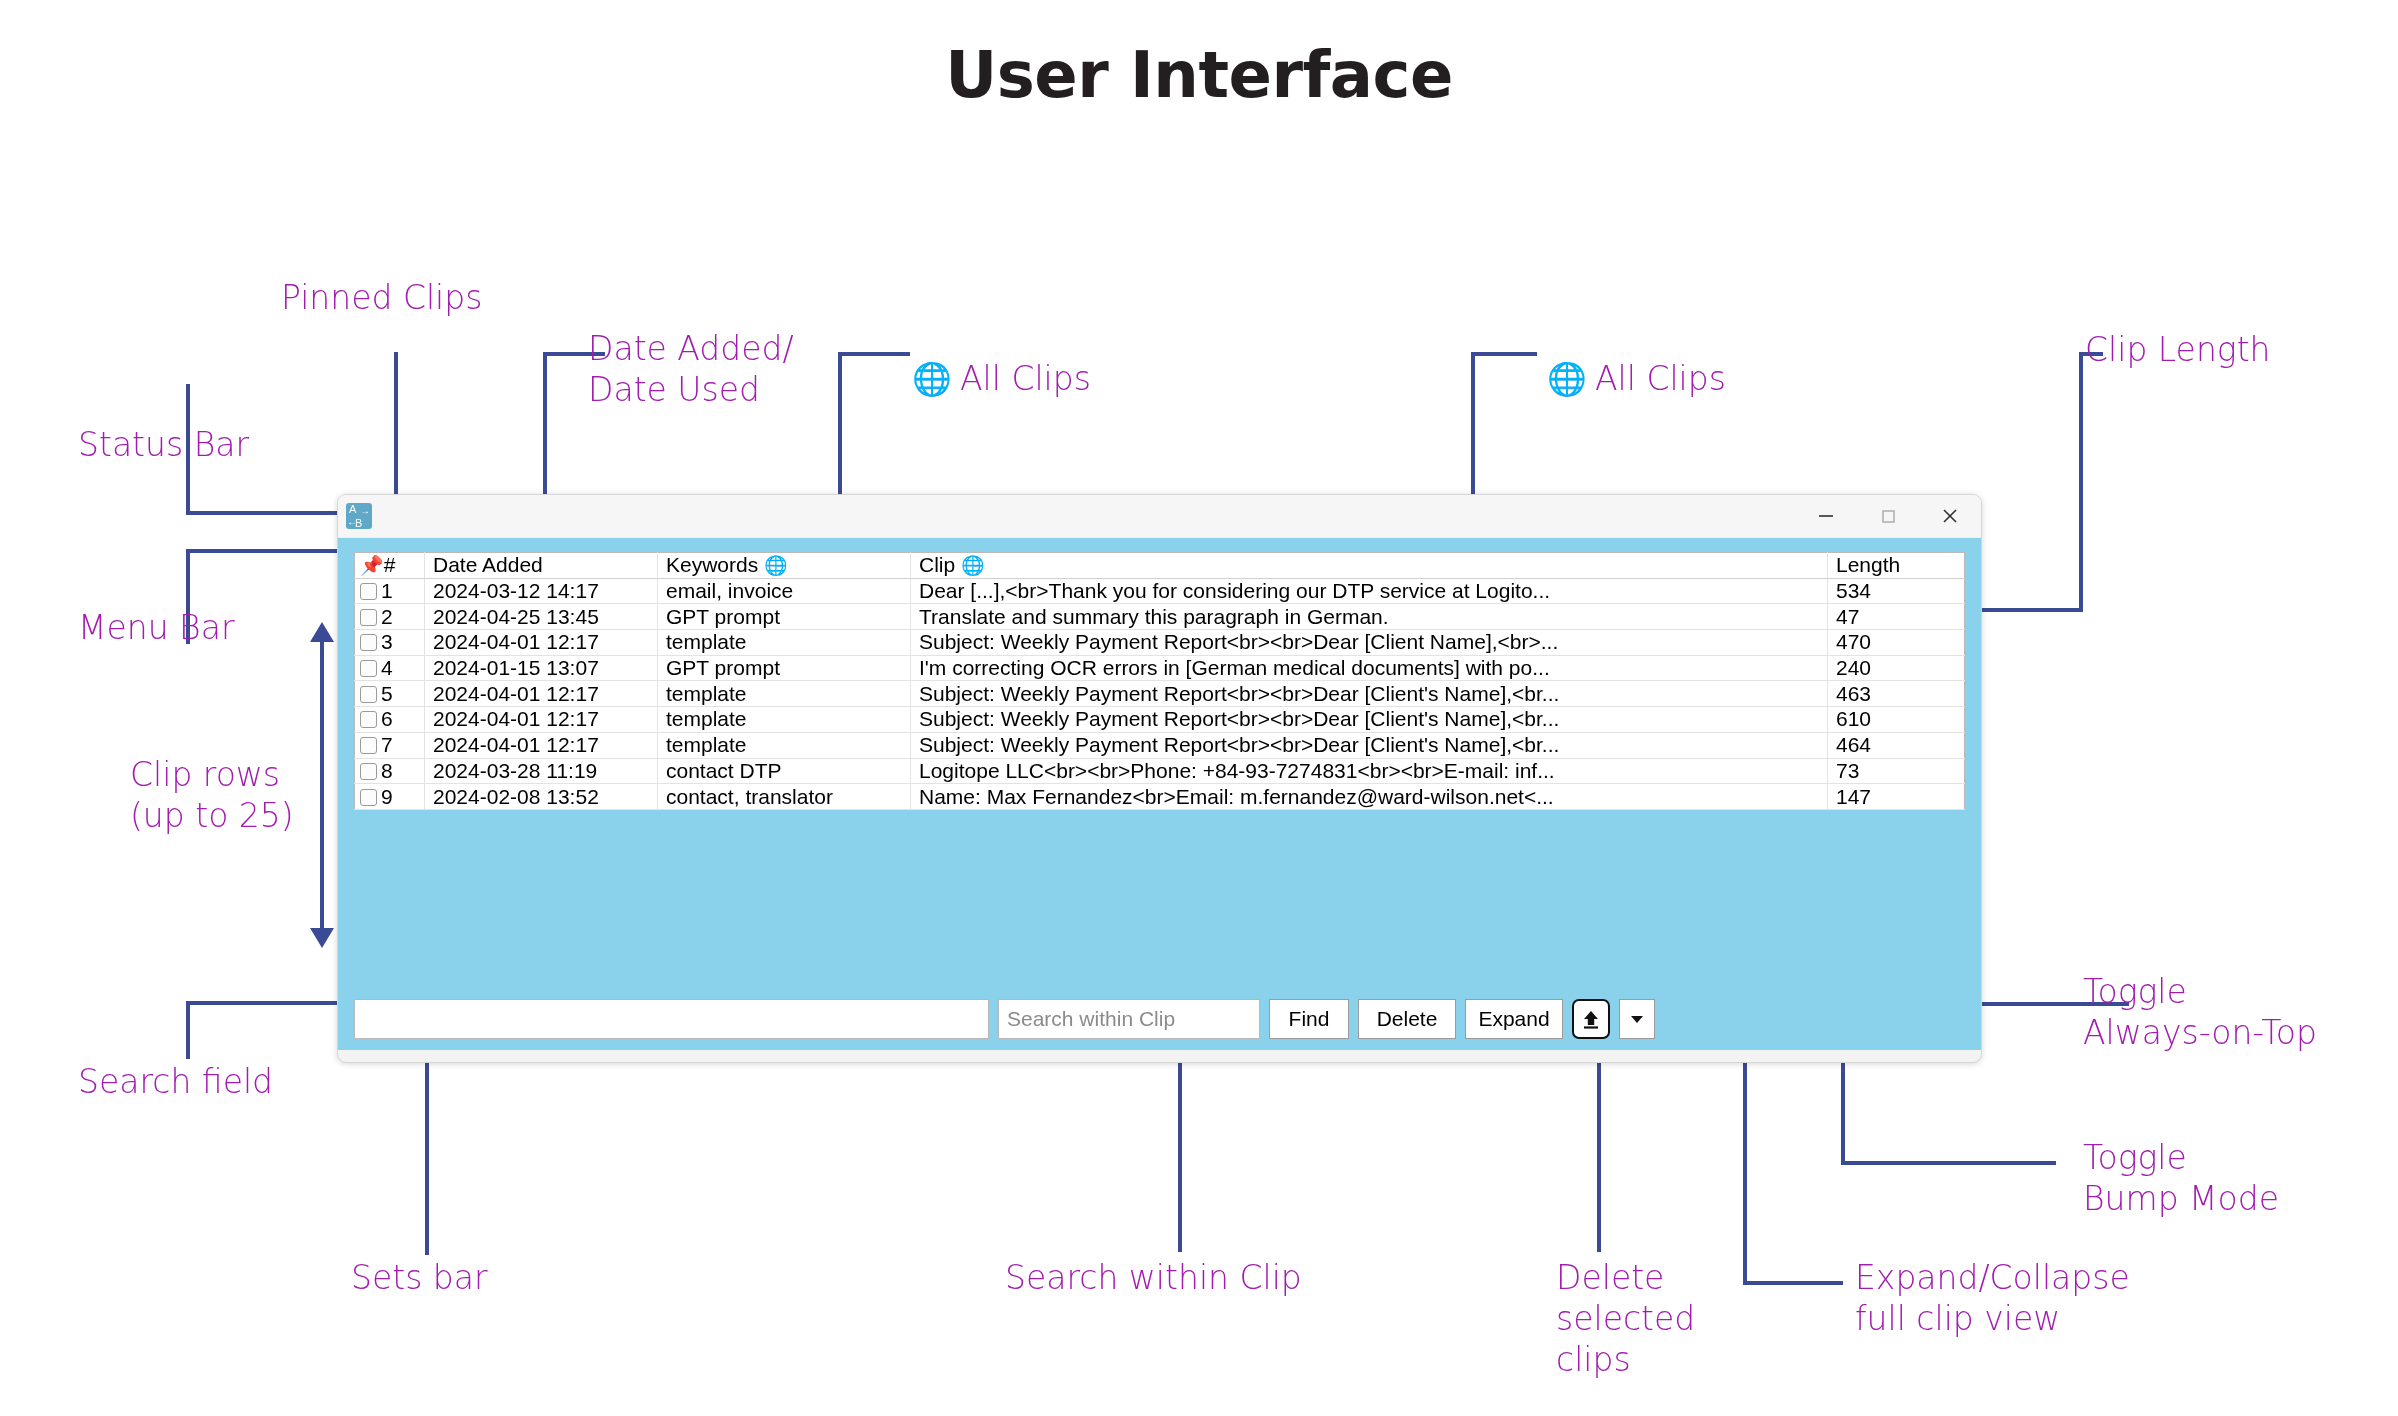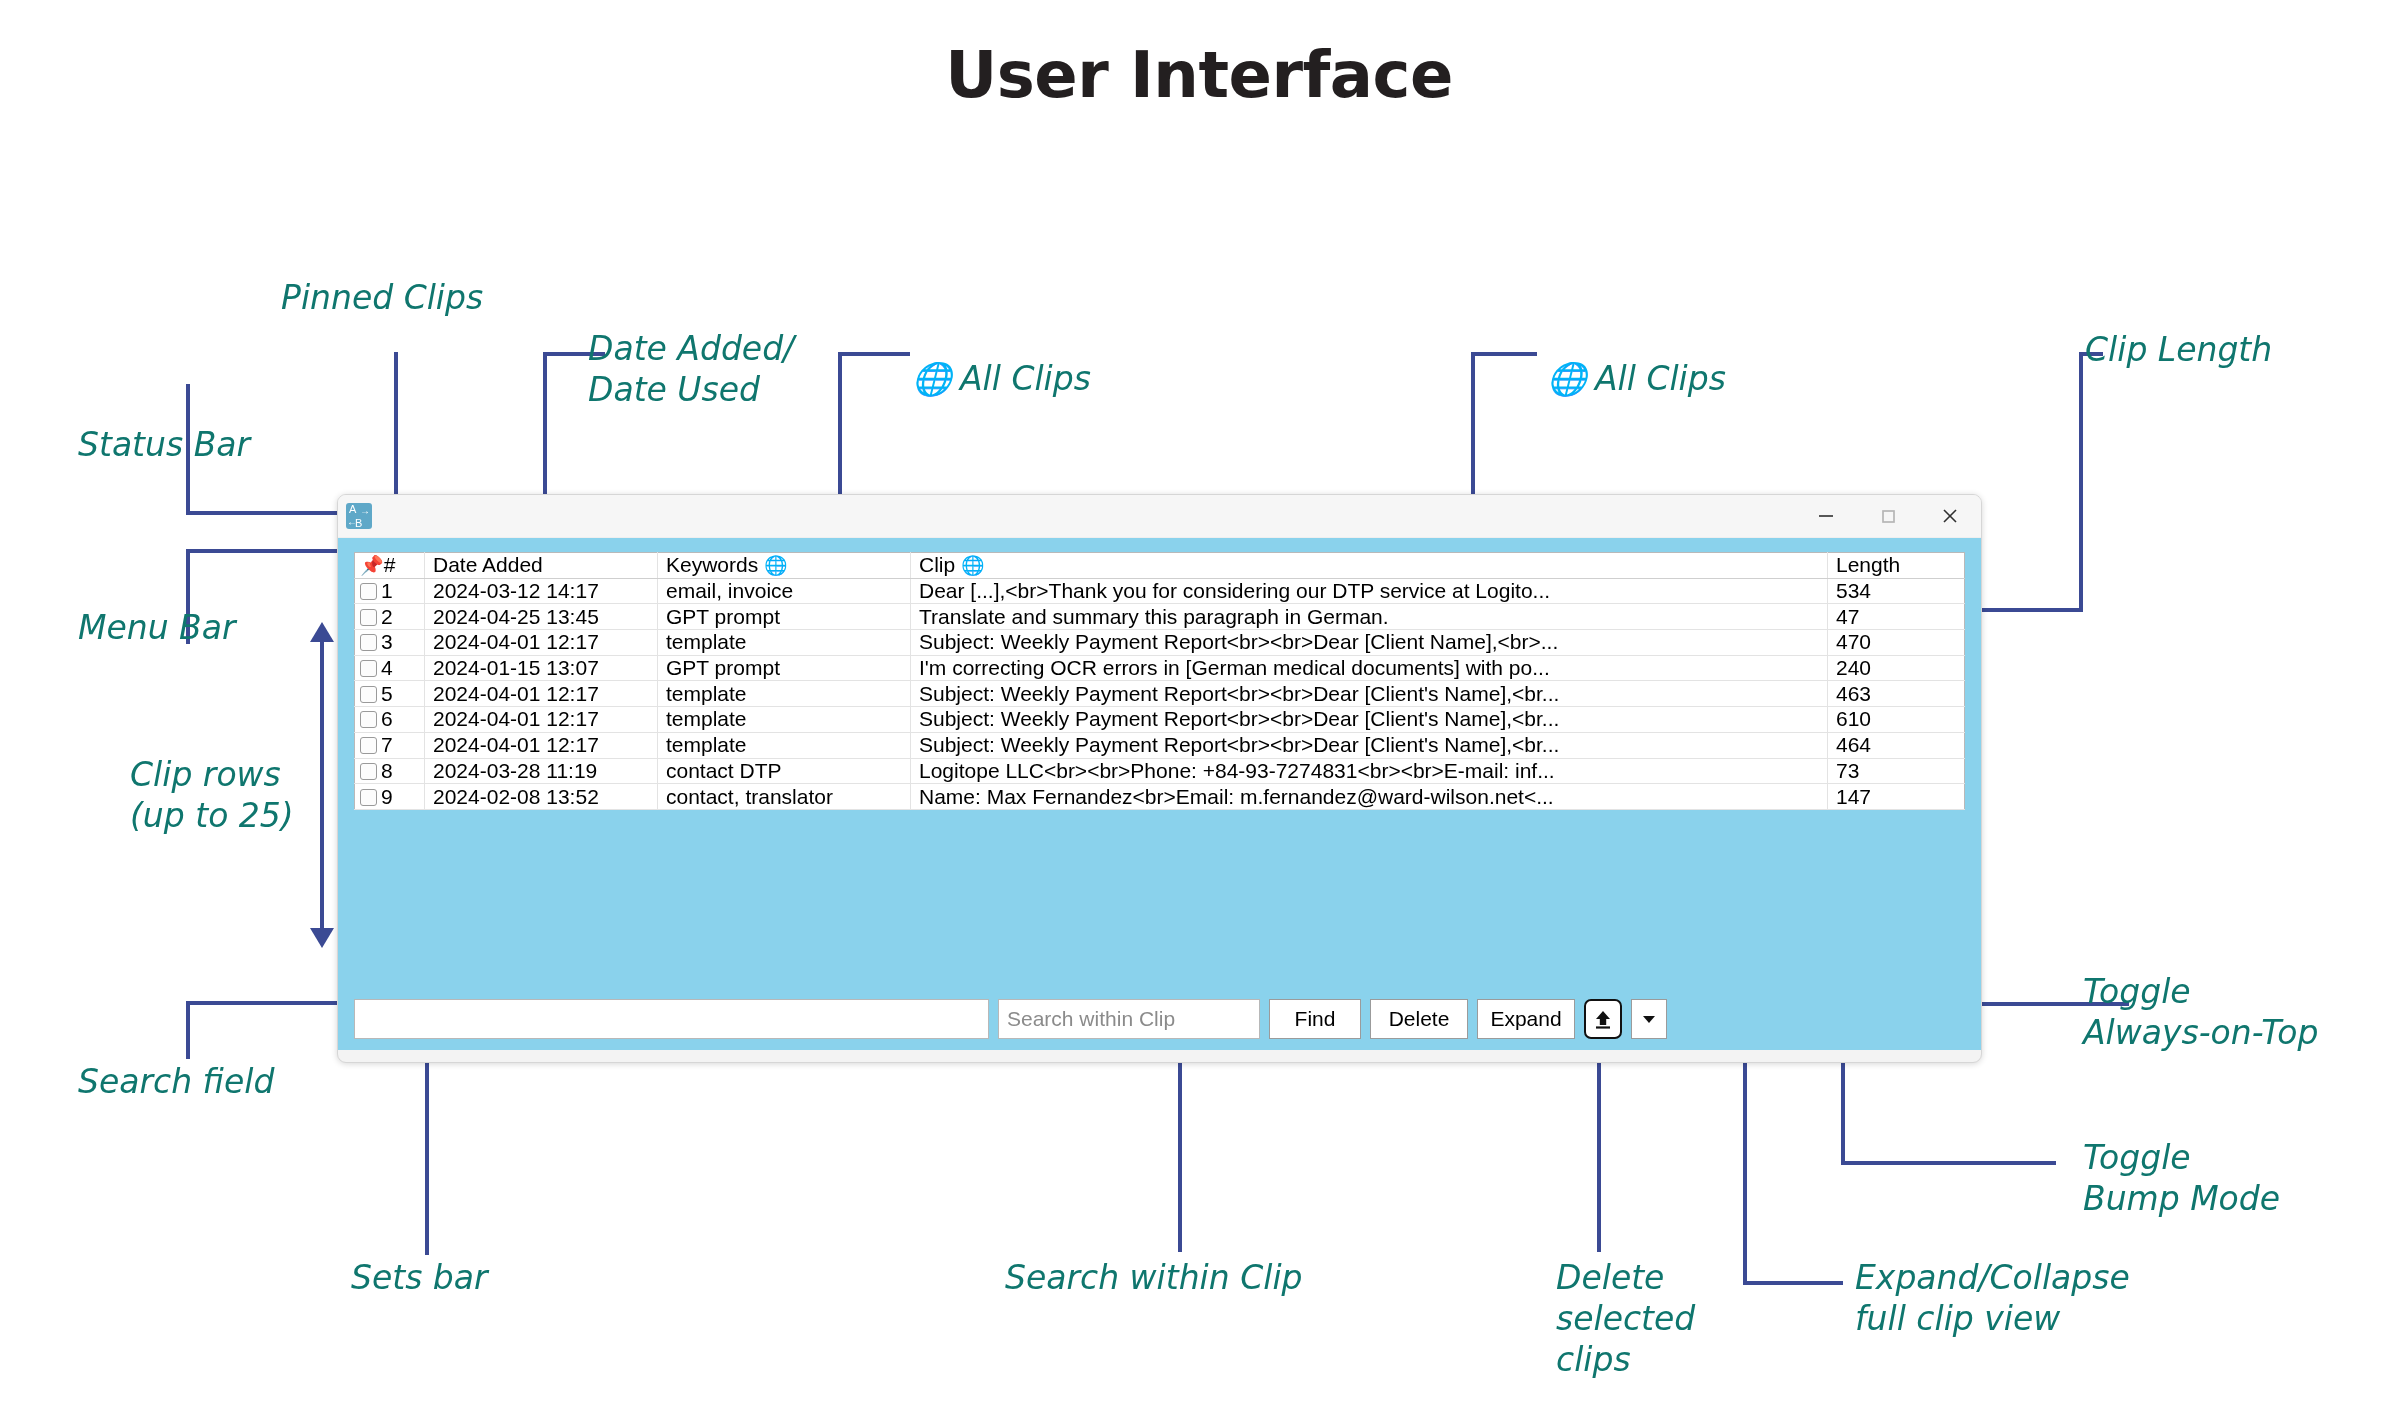--- a/index.html
+++ b/index.html
@@ -27,25 +27,24 @@
     color: #231f20;
     letter-spacing: -0.5px;
     font-family: "DejaVu Sans", sans-serif;
   }
 
   
   .callout {
     position: absolute;
     font-family: "DejaVu Sans", sans-serif;
     font-size: 33px;
-    color: #0f766e;
+    color: #a21caf;
     line-height: 1.24;
     white-space: pre;
     font-weight: 300;
-    font-style: italic;
   }
   .legend-row {
     display: flex;
     align-items: center;
     gap: 14px;
     line-height: 1.3;
   }
   .legend-glyph {
     display: inline-block;
     width: 34px;
@@ -234,21 +233,21 @@
     height: 40px;
     background: #ffffff;
     border: 1px solid #9b9b9b;
     box-sizing: border-box;
     display: flex; align-items: center; justify-content: center;
     font-size: 21px;
     color: #000000;
     padding: 0 16px;
     font-family: "Liberation Sans", sans-serif;
   }
-  #btn-find   { width: 92px; }
+  #btn-find   { width: 80px; }
   #btn-delete { width: 98px; }
   #btn-expand { width: 98px; }
   #btn-ontop {
     width: 38px; padding: 0;
     border: 2px solid #111; border-radius: 7px;
     font-size: 19px;
   }
   #btn-bump {
     width: 36px; padding: 0;
     border: 1px solid #9b9b9b;

